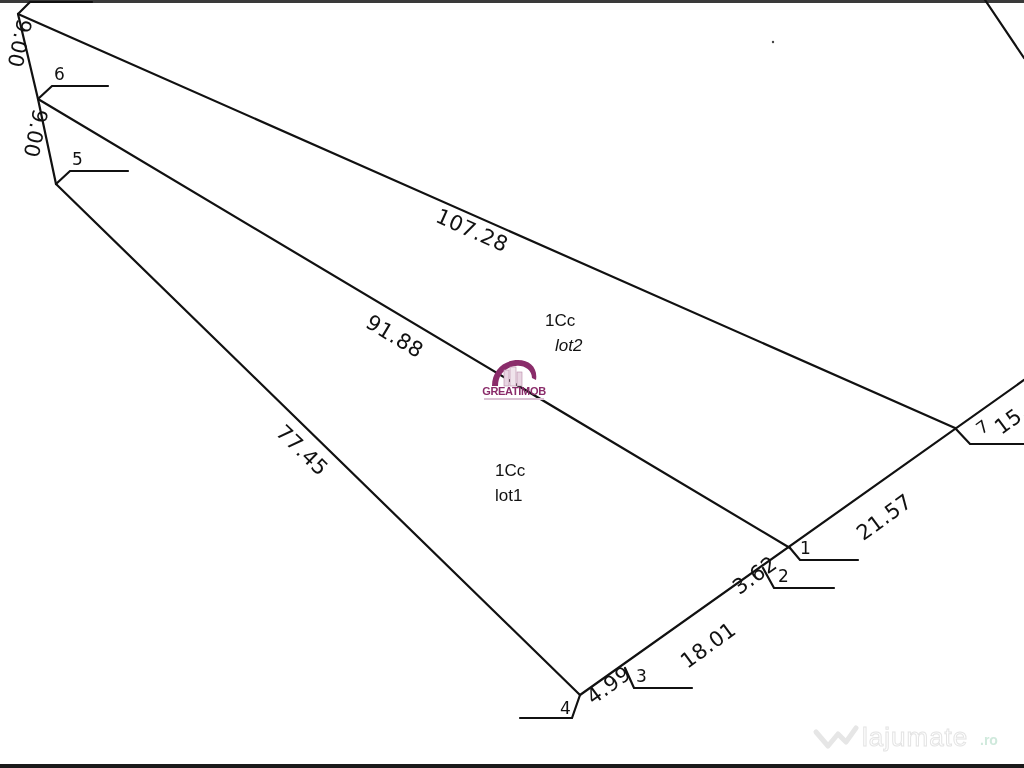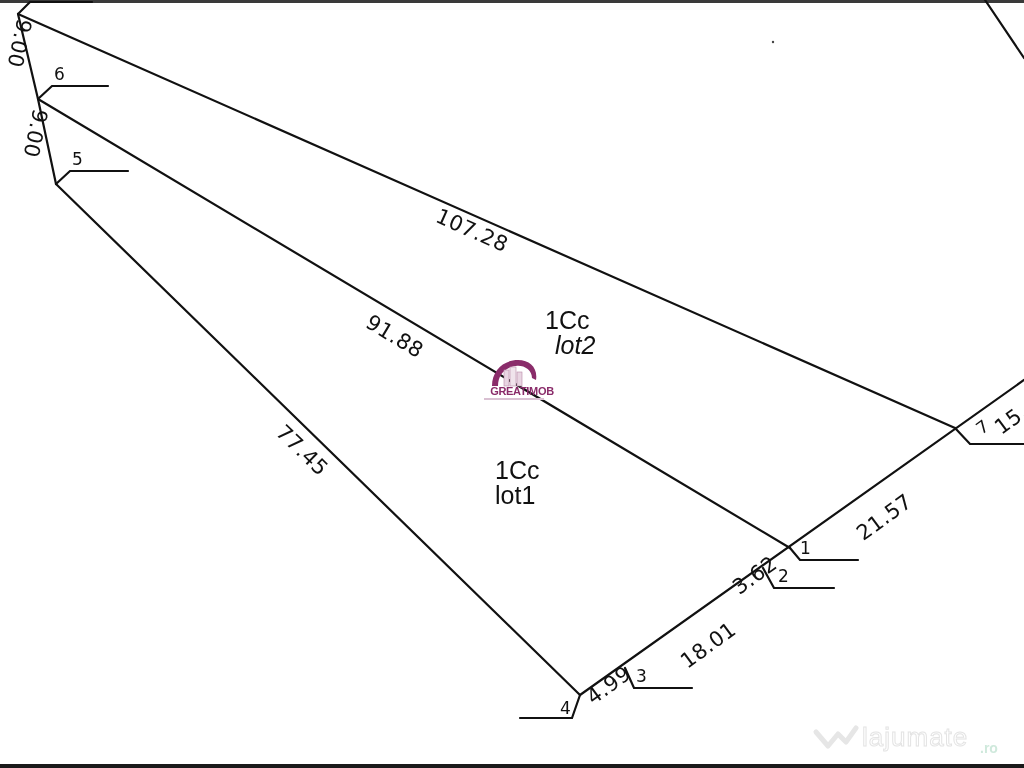--- a/index.html
+++ b/index.html
@@ -3,27 +3,27 @@
 <meta charset="utf-8">
 <style>
   html, body { margin: 0; padding: 0; }
   body { width: 1024px; height: 768px; overflow: hidden; background: #ffffff; position: relative; font-family: "DejaVu Sans", sans-serif; }
   .topbar { position: absolute; left: 0; top: 0; width: 1024px; height: 3px; background: #3a3a3a; }
   .bottombar { position: absolute; left: 0; bottom: 0; width: 1024px; height: 4px; background: #1a1a1a; }
   svg.plan { position: absolute; left: 0; top: 0; }
   .lbl { position: absolute; color: #111; white-space: nowrap; transform-origin: 0 0; font-family: "DejaVu Sans", sans-serif; }
   .dim { font-size: 21px; letter-spacing: 0.5px; }
   .pt { font-size: 17px; }
-  .parcel { position: absolute; font-family: "Liberation Sans", sans-serif; font-size: 25px; color: #111; line-height: 25px; }
+  .parcel { position: absolute; font-family: "Liberation Sans", sans-serif; font-size: 17px; color: #111; line-height: 25px; }
   .logo { position: absolute; left: 474px; top: 358px; width: 80px; height: 46px; }
-  .logo-text { position: absolute; left: 8px; top: 27px; width: 80px; text-align: center; font-family: "Liberation Sans", sans-serif; font-weight: bold; font-size: 11px; color: #8a2c6a; letter-spacing: -0.3px; }
+  .logo-text { position: absolute; left: 0; top: 27px; width: 80px; text-align: center; font-family: "Liberation Sans", sans-serif; font-weight: bold; font-size: 11px; color: #8a2c6a; letter-spacing: -0.3px; }
   .logo-sub { position: absolute; left: 10px; top: 40px; width: 60px; height: 2px; background: #d9c0d2; }
   .watermark { position: absolute; left: 812px; top: 718px; width: 210px; height: 40px; }
   .wm-text { position: absolute; left: 50px; top: 4px; font-family: "Liberation Sans", sans-serif; font-size: 26px; color: transparent; -webkit-text-stroke: 1px #e4e4e4; letter-spacing: 1px; }
-  .wm-ro { position: absolute; left: 168px; top: 14px; font-family: "Liberation Sans", sans-serif; font-size: 14px; color: #cfe9dc; font-weight: bold; margin-top: 8px; }
+  .wm-ro { position: absolute; left: 168px; top: 14px; font-family: "Liberation Sans", sans-serif; font-size: 14px; color: #cfe9dc; font-weight: bold; }
 </style>
 </head>
 <body>
 
 <div class="topbar"></div>
 
 <svg class="plan" width="1024" height="768" viewBox="0 0 1024 768">
   <g stroke="#111" stroke-width="2.2" fill="none" stroke-linecap="round">
 
     <line x1="18" y1="14" x2="38" y2="99"></line>

